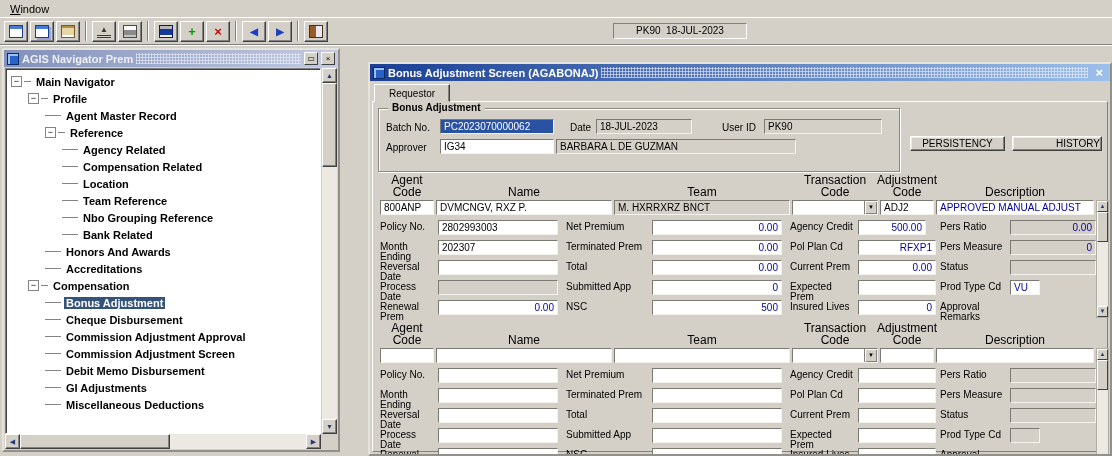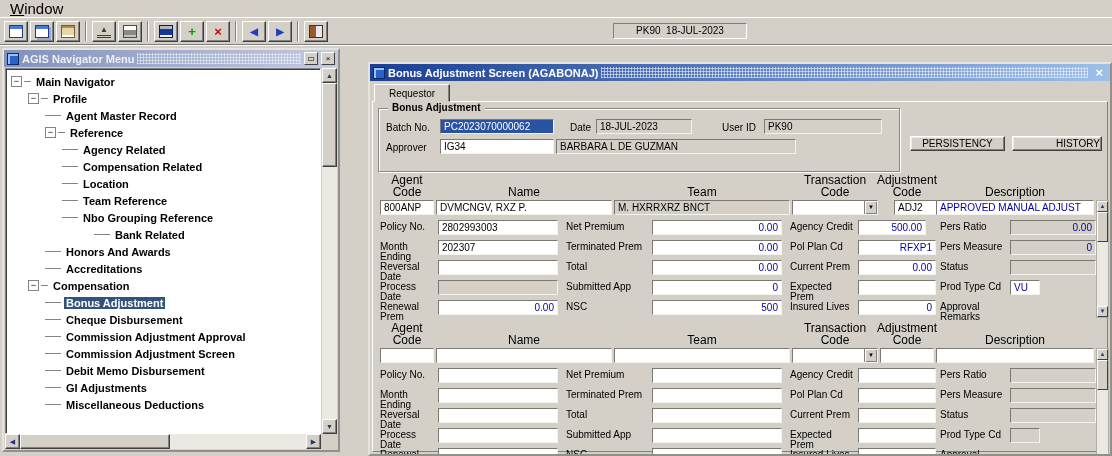--- a/index.html
+++ b/index.html
@@ -1,21 +1,21 @@
 <!DOCTYPE html>
 <html style="--desktop: #d4d0c8; --tb1: #1a3f94; --tb2: #9cc0ea; --sel: #34537a; --selfield: #2952a3; --fblue: #0000a0;"><head>
 <meta charset="utf-8">
 <style>
   * { margin:0; padding:0; box-sizing:border-box; }
   html,body { width:1112px; height:456px; overflow:hidden; }
   body { font-family:"Liberation Sans",sans-serif; background:var(--desktop,#d4d0c8); position:relative; font-size:11px; color:#000; }
 
   
   .menubar { position:absolute; top:0; left:0; right:0; height:18px; background:var(--desktop); border-bottom:1px solid #fff; display:flex; align-items:center; padding-left:4px; }
-  .menu-item { font-size:15px; padding:1px 6px; }
+  .menu-item { font-size:11px; padding:1px 6px; }
   .menu-item::first-letter { text-decoration:underline; }
   .toolbar { position:absolute; top:18px; left:0; right:0; height:27px; background:var(--desktop); border-bottom:1px solid #808080; box-shadow:0 1px 0 #fff; display:flex; align-items:center; padding-left:4px; }
   .tbwrap { display:flex; align-items:center; gap:2px; }
   .tbtn { width:24px; height:21px; background:var(--desktop); border:1px solid; border-color:#fff #404040 #404040 #fff; box-shadow:inset -1px -1px 0 #808080; display:inline-flex; align-items:center; justify-content:center; }
   .tsep { width:2px; height:20px; border-left:1px solid #808080; border-right:1px solid #fff; margin:0 3px; }
   .ic { width:14px; height:13px; display:block; position:relative; text-align:center; line-height:12px; font-size:11px; font-weight:bold; }
   .ic-window   { background:#fff; border:1px solid #1a3a8c; box-shadow:inset 0 3px 0 #4a7ad8; }
   .ic-windows  { background:#fff; border:1px solid #1a3a8c; box-shadow:inset 0 3px 0 #4a7ad8, 2px 2px 0 #98a8d0; }
   .ic-clipboard{ background:#e6d6a8; border:1px solid #7a5c20; box-shadow:inset 0 2px 0 #b09040, inset 0 -2px 0 #fff; }
   .ic-eject    { border-bottom:3px double #3a3a3a; font-size:8px; line-height:9px; }
@@ -122,21 +122,21 @@
       <div class="tbtn">
         <div class="ic ic-door"></div>
       </div>
     </span>
   <div class="session">PK90  18-JUL-2023</div>
 </div>
 
 <div class="win navwin">
   <div class="titlebar inactive">
     <span class="wicon"></span>
-    <span class="title-text">AGIS Navigator Menu</span>
+    <span class="title-text">AGIS Navigator Prem</span>
     <span class="grip"></span>
     <span class="tb-btn">▭</span>
     <span class="tb-btn">×</span>
   </div>
   <div class="treewrap" id="tree">
       <div class="tree-row" style="padding-left: 5px;">
         <div class="texp">−</div>
         <div class="tdash short"></div>
         <div class="tlabel">Main Navigator</div>
       </div>
@@ -167,21 +167,21 @@
         <div class="tlabel">Location</div>
       </div>
       <div class="tree-row" style="padding-left: 56px;">
         <div class="tdash"></div>
         <div class="tlabel">Team Reference</div>
       </div>
       <div class="tree-row" style="padding-left: 56px;">
         <div class="tdash"></div>
         <div class="tlabel">Nbo Grouping Reference</div>
       </div>
-      <div class="tree-row" style="padding-left: 88px;">
+      <div class="tree-row" style="padding-left: 56px;">
         <div class="tdash"></div>
         <div class="tlabel">Bank Related</div>
       </div>
       <div class="tree-row" style="padding-left: 39px;">
         <div class="tdash"></div>
         <div class="tlabel">Honors And Awards</div>
       </div>
       <div class="tree-row" style="padding-left: 39px;">
         <div class="tdash"></div>
         <div class="tlabel">Accreditations</div>
@@ -267,21 +267,21 @@
         <div class="col-head" style="left: 422px; width: 86px;">Transaction Code</div>
         <div class="col-head" style="left: 510px; width: 54px;">Adjustment Code</div>
         <div class="col-head" style="left: 566px; width: 158px;">Description</div>
         <div class="fld" style="left: 10px; width: 54px; top: 28px;">800ANP</div>
         <div class="fld" style="left: 66px; width: 176px; top: 28px;">DVMCNGV, RXZ P.</div>
         <div class="fld ro" style="left: 244px; width: 176px; top: 28px;">M. HXRRXRZ BNCT</div>
         <div class="fld combo" style="left: 422px; width: 86px; top: 28px;">
           <div class="combo-text">All Bonuses</div>
           <div class="combo-btn">▼</div>
         </div>
-        <div class="fld" style="left: 524px; width: 54px; top: 28px;">ADJ2</div>
+        <div class="fld" style="left: 510px; width: 54px; top: 28px;">ADJ2</div>
         <div class="fld blue" style="left: 566px; width: 158px; top: 28px;">APPROVED MANUAL ADJUST</div>
         <div class="rec-scroll">
           <div class="rs-btn" style="top: 0px;">▲</div>
           <div class="rs-thumb"></div>
           <div class="rs-btn" style="bottom: 0px;">▼</div>
         </div>
         <div class="flabel" style="left: 10px; width: 56px; top: 50px;">Policy No.</div>
         <div class="fld" style="left: 68px; top: 48px; width: 120px;">2802993003</div>
         <div class="flabel" style="left: 196px; width: 84px; top: 50px;">Net Premium</div>
         <div class="fld num" style="left: 282px; top: 48px; width: 130px;">0.00</div>

